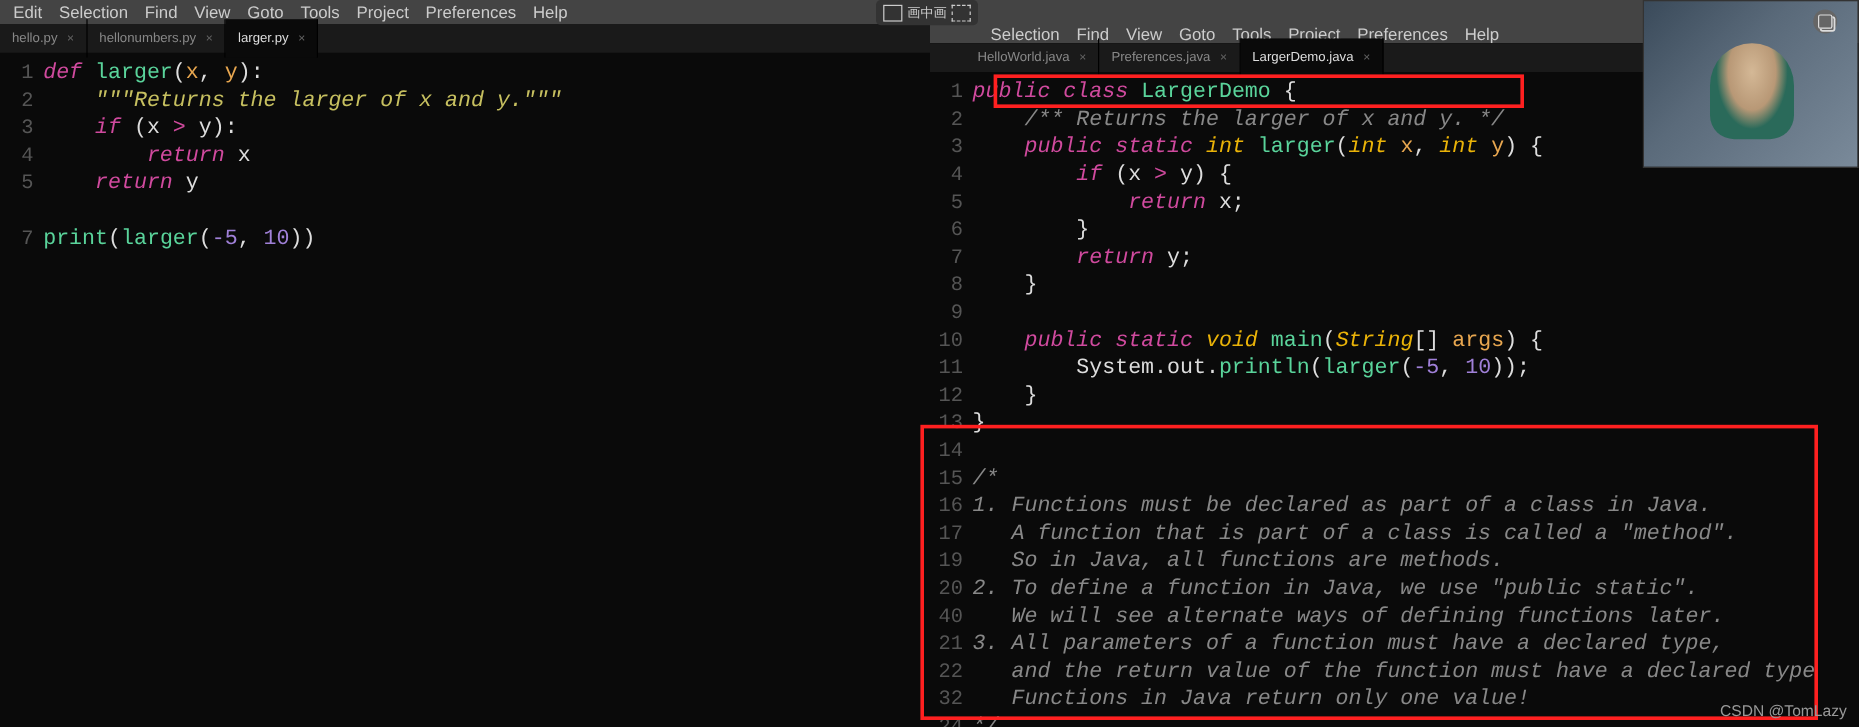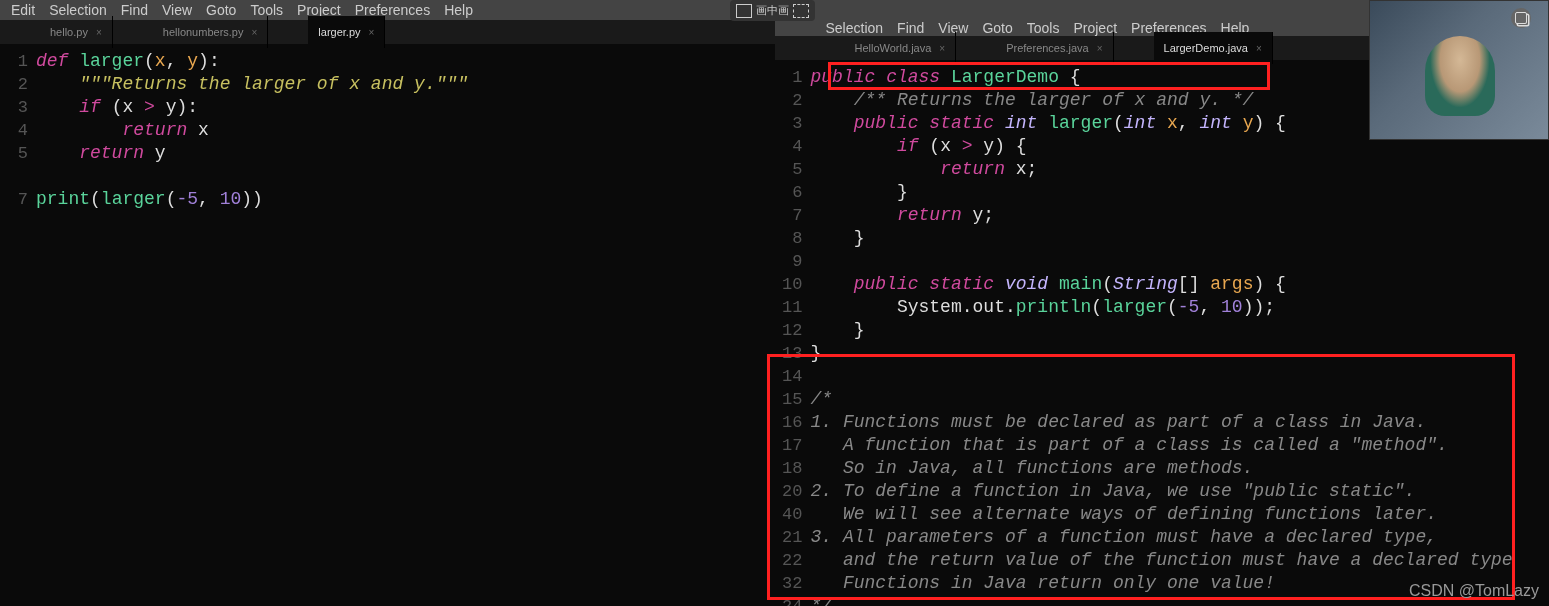--- a/index.html
+++ b/index.html
@@ -34,21 +34,20 @@
   color: #888;
 }
 .tab {
   padding: 16px 10px;
   height: 100%;
   display: flex;
   align-items: center;
   gap: 8px;
   border-right: 1px solid #000;
   cursor: pointer;
-  margin-left: 40px;
 }
 .tab.active { background: #0a0a0a; color: #ddd; }
 .tab .close { color: #666; font-size: 10px; }
 .editor {
   flex: 1;
   display: flex;
   font-size: 18px;
   line-height: 23px;
   overflow: hidden;
   padding-top: 6px;
@@ -57,21 +56,21 @@
   width: 36px;
   text-align: right;
   color: #555;
   padding-right: 8px;
   user-select: none;
   font-size: 17px;
 }
 .code { flex: 1; white-space: pre; color: #ddd; }
 .kw { color: #d04a9e; font-style: italic; }
 .kw2 { color: #d04a9e; font-style: italic; }
-.type { color: #c4b5fd; font-style: italic; }
+.type { color: #eab308; font-style: italic; }
 .fn { color: #5ad49b; }
 .param { color: #e8a750; }
 .str { color: #c7c060; font-style: italic; }
 .num { color: #a080d8; }
 .com { color: #888; font-style: italic; }
 .punct { color: #ddd; }
 .red-box {
   position: absolute;
   border: 3px solid #ff2020;
   pointer-events: none;
@@ -108,21 +107,21 @@
 }
 .pip .icon-box {
   width: 16px; height: 14px;
   border: 1px solid #ccc;
   position: relative;
 }
 .watermark {
   position: absolute;
   right: 10px; bottom: 6px;
   font-family: Arial, sans-serif;
-  font-size: 16px;
+  font-size: 13px;
   color: #999;
 }
 .copy-icon {
   position: absolute;
   right: 18px; top: 8px;
   width: 20px; height: 20px;
   background: #666;
   border-radius: 50%;
   display: flex;
   align-items: center;
@@ -220,21 +219,21 @@
             <div>8</div>
             <div>9</div>
             <div>10</div>
             <div>11</div>
             <div>12</div>
             <div>13</div>
             <div>14</div>
             <div>15</div>
             <div>16</div>
             <div>17</div>
-            <div>18</div>
+            <div>19</div>
             <div>20</div>
             <div>40</div>
             <div>21</div>
             <div>22</div>
             <div>32</div>
             <div>24</div>
           </div>
         <div class="code" id="code-right"><div><span class="kw">public</span><span> </span><span class="kw2">class</span><span> </span><span class="fn">LargerDemo</span><span class="punct"> {</span></div><div><span>    </span><span class="com">/** Returns the larger of x and y. */</span></div><div><span>    </span><span class="kw">public</span><span> </span><span class="kw">static</span><span> </span><span class="type">int</span><span> </span><span class="fn">larger</span><span class="punct">(</span><span class="type">int</span><span> </span><span class="param">x</span><span class="punct">, </span><span class="type">int</span><span> </span><span class="param">y</span><span class="punct">) {</span></div><div><span>        </span><span class="kw">if</span><span class="punct"> (x </span><span class="kw">&gt;</span><span class="punct"> y) {</span></div><div><span>            </span><span class="kw">return</span><span class="punct"> x;</span></div><div><span class="punct">        }</span></div><div><span>        </span><span class="kw">return</span><span class="punct"> y;</span></div><div><span class="punct">    }</span></div><div>&nbsp;</div><div><span>    </span><span class="kw">public</span><span> </span><span class="kw">static</span><span> </span><span class="type">void</span><span> </span><span class="fn">main</span><span class="punct">(</span><span class="type">String</span><span class="punct">[] </span><span class="param">args</span><span class="punct">) {</span></div><div><span class="punct">        System.out.</span><span class="fn">println</span><span class="punct">(</span><span class="fn">larger</span><span class="punct">(</span><span class="num">-5</span><span class="punct">, </span><span class="num">10</span><span class="punct">));</span></div><div><span class="punct">    }</span></div><div><span class="punct">}</span></div><div>&nbsp;</div><div><span class="com">/*</span></div><div><span class="com">1. Functions must be declared as part of a class in Java.</span></div><div><span class="com">   A function that is part of a class is called a "method".</span></div><div><span class="com">   So in Java, all functions are methods.</span></div><div><span class="com">2. To define a function in Java, we use "public static".</span></div><div><span class="com">   We will see alternate ways of defining functions later.</span></div><div><span class="com">3. All parameters of a function must have a declared type,</span></div><div><span class="com">   and the return value of the function must have a declared type</span></div><div><span class="com">   Functions in Java return only one value!</span></div><div><span class="com">*/</span></div></div>
       </div>
     </div>

